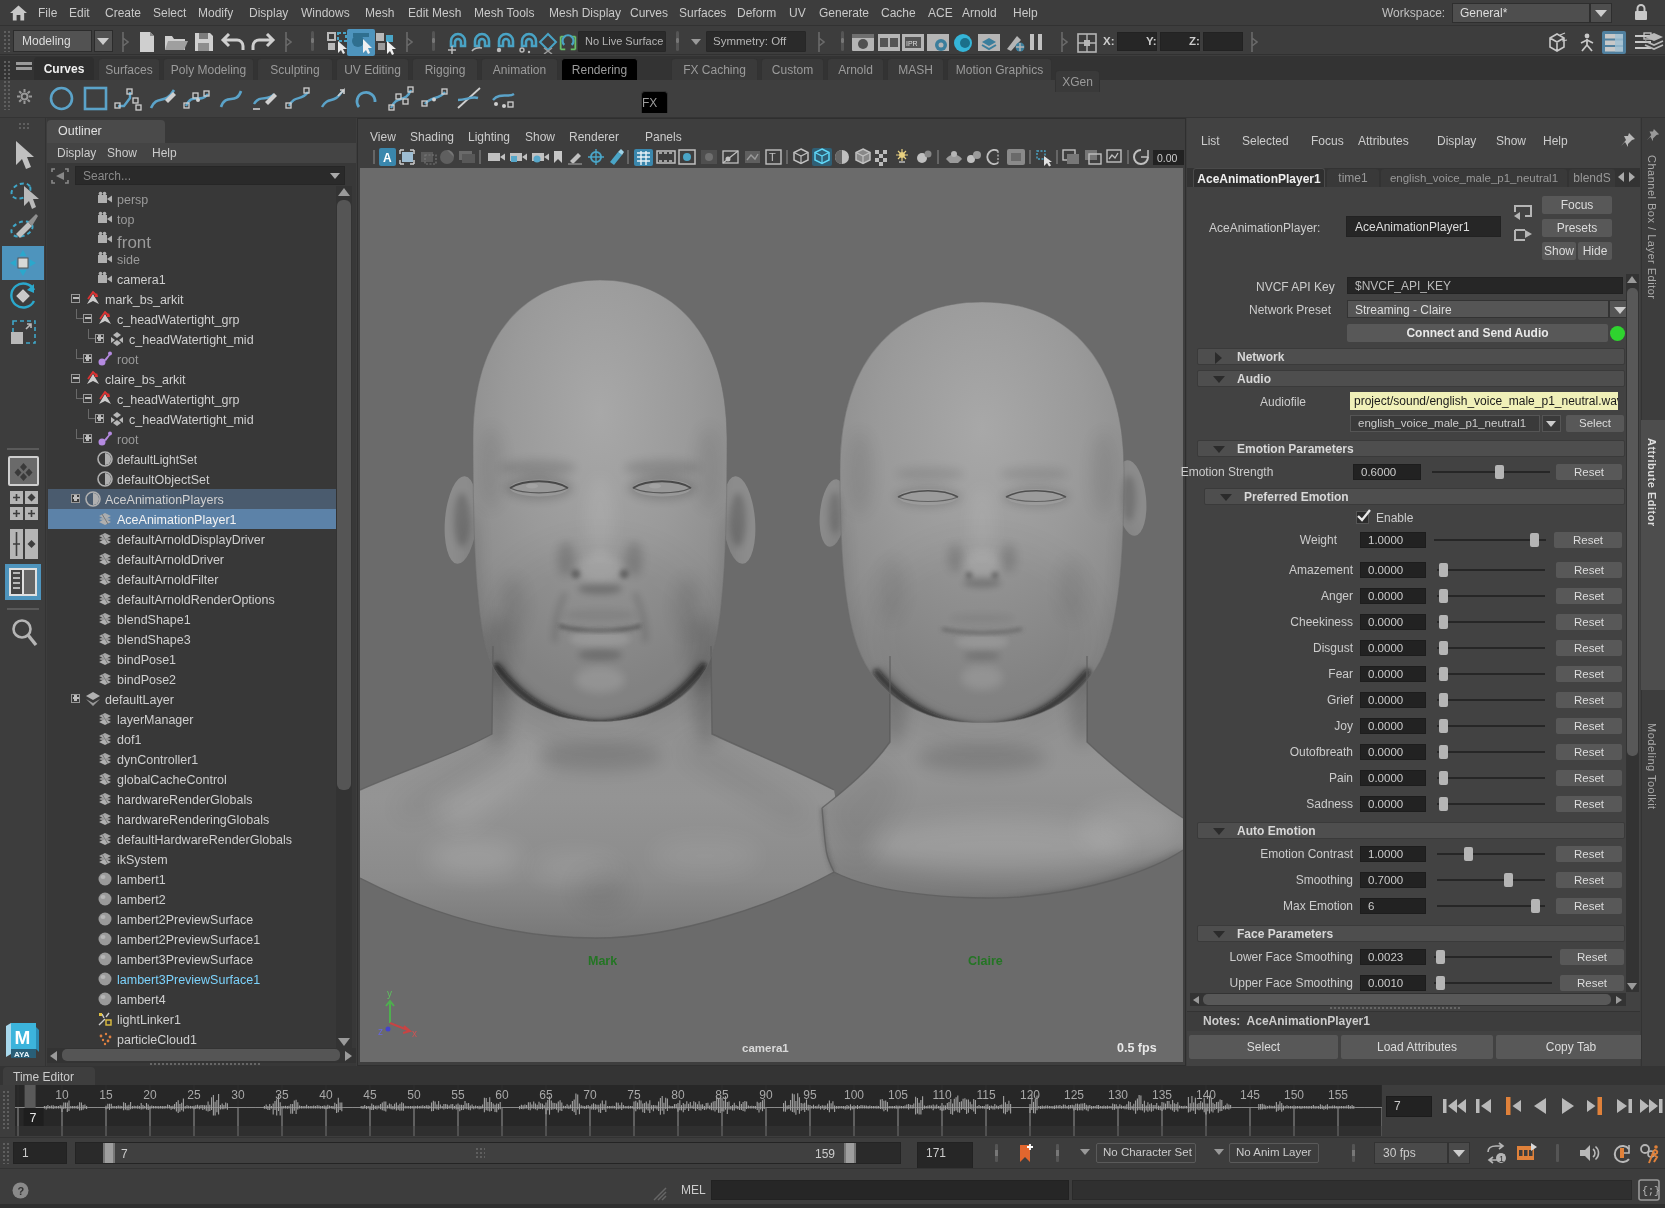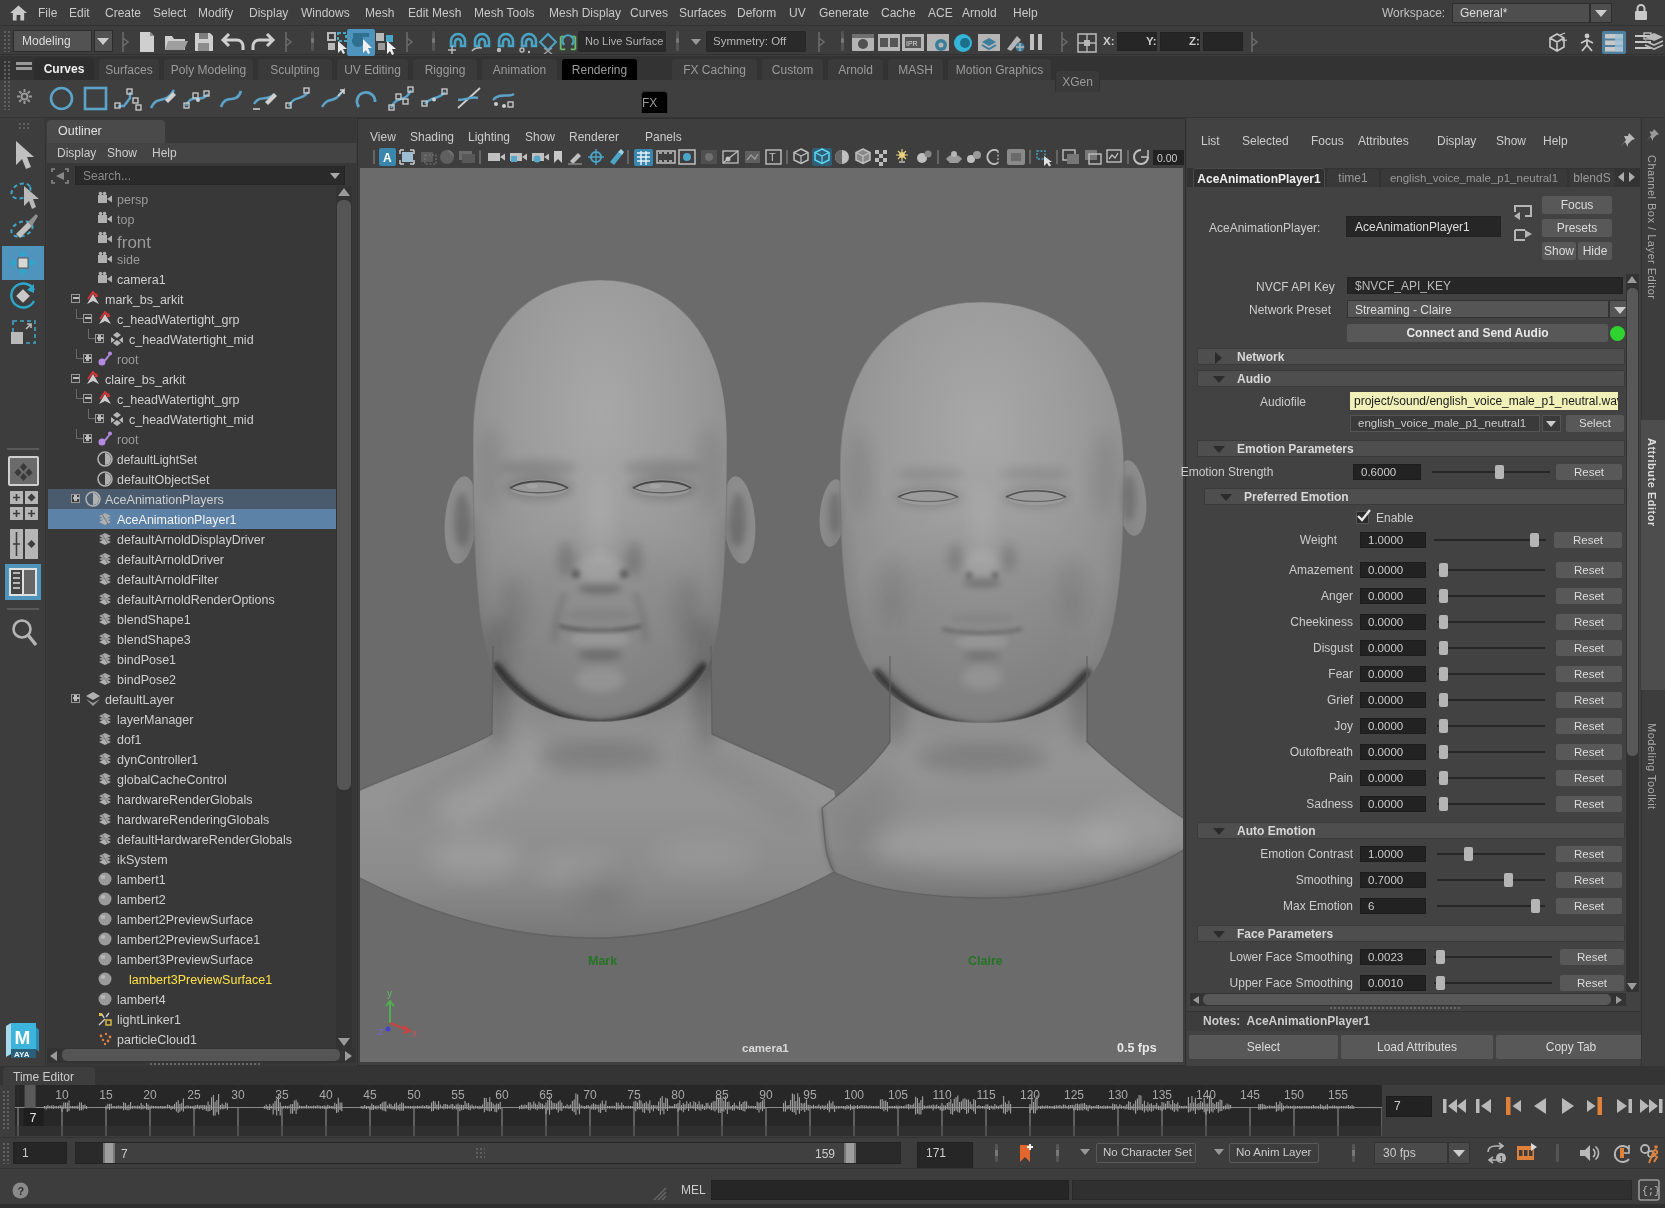--- a/index.html
+++ b/index.html
@@ -732,21 +732,21 @@
 <div class="abs" style="left:117px;top:933px;font-size:12.5px;color:#cfcfcf;">lambert2PreviewSurface1</div>
 <svg class="abs" style="left:97px;top:951px" width="16" height="16" viewBox="0 0 16 16">
       <circle cx="8" cy="8" r="6.5" fill="#9a9a9a"></circle>
       <ellipse cx="6" cy="6" rx="2.5" ry="2" fill="#b5b5b5"></ellipse>
     </svg>
 <div class="abs" style="left:117px;top:953px;font-size:12.5px;color:#cfcfcf;">lambert3PreviewSurface</div>
 <svg class="abs" style="left:97px;top:971px" width="16" height="16" viewBox="0 0 16 16">
       <circle cx="8" cy="8" r="6.5" fill="#9a9a9a"></circle>
       <ellipse cx="6" cy="6" rx="2.5" ry="2" fill="#b5b5b5"></ellipse>
     </svg>
-<div class="abs" style="left:117px;top:973px;font-size:12.5px;color:#fde047;margin-left:12px;">lambert3PreviewSurface1</div>
+<div class="abs" style="left:117px;top:973px;font-size:12.5px;color:#7dd3fc;">lambert3PreviewSurface1</div>
 <svg class="abs" style="left:97px;top:991px" width="16" height="16" viewBox="0 0 16 16">
       <circle cx="8" cy="8" r="6.5" fill="#9a9a9a"></circle>
       <ellipse cx="6" cy="6" rx="2.5" ry="2" fill="#b5b5b5"></ellipse>
     </svg>
 <div class="abs" style="left:117px;top:993px;font-size:12.5px;color:#cfcfcf;">lambert4</div>
 <svg class="abs" style="left:97px;top:1011px" width="16" height="16" viewBox="0 0 16 16">
       <path d="M2 14 L8 8 M5 3 L7 7 M12 2 L9 6" stroke="#ccc" stroke-width="1.4"></path>
       <rect x="9" y="9" width="5" height="5" fill="none" stroke="#e0c040" stroke-width="1.4"></rect>
       <rect x="2" y="2" width="3" height="3" fill="#e0c040"></rect>
     </svg>

